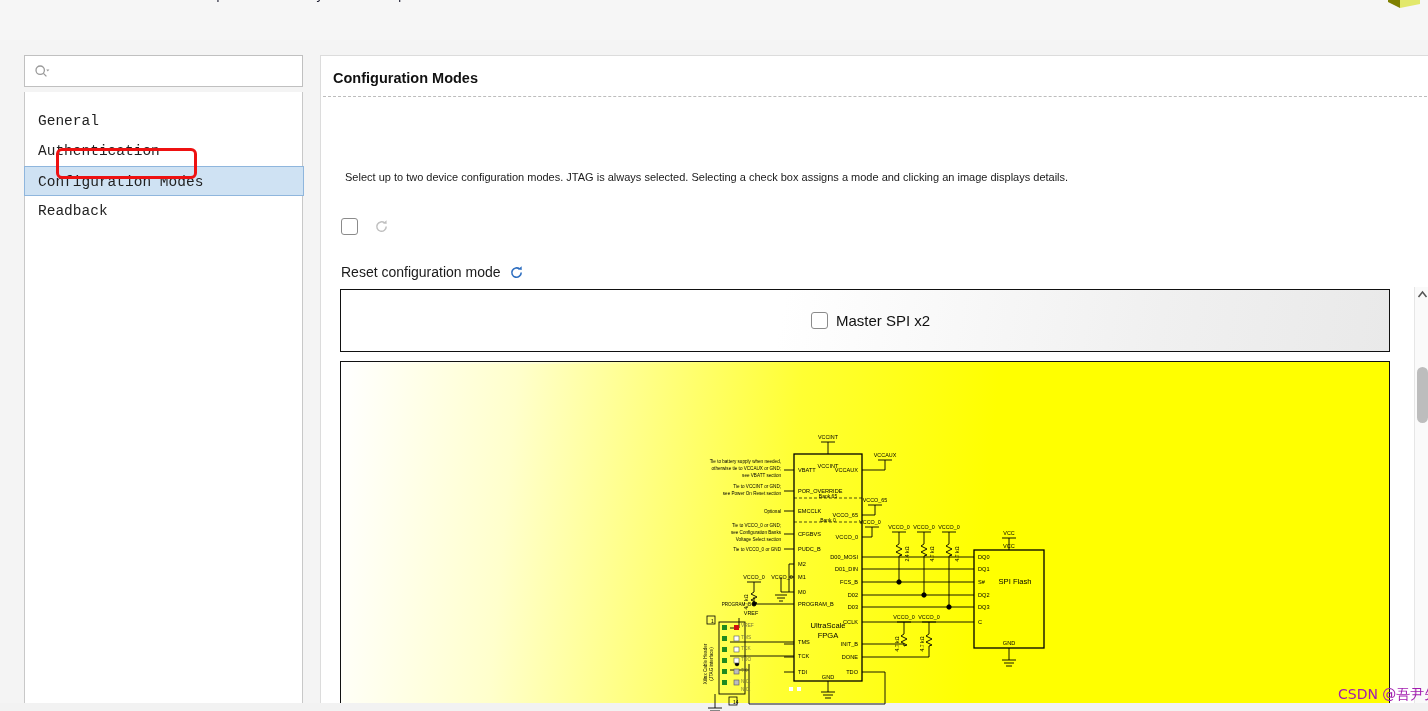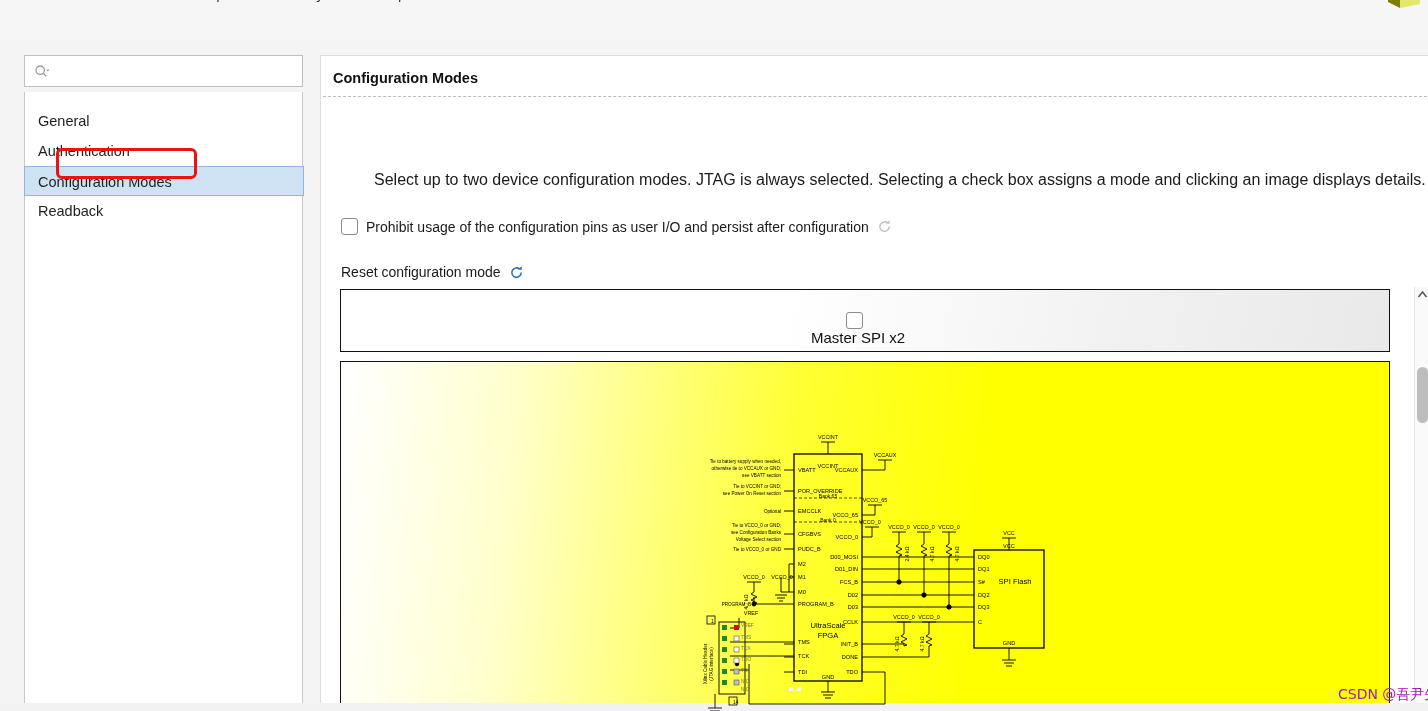--- a/index.html
+++ b/index.html
@@ -30,20 +30,21 @@
   }
   .nav-list {
     position:absolute; left:0; top:37px; width:279px; height:618px;
     box-sizing:border-box; border:1px solid #c8c8c8; border-top:none;
     background:#ffffff;
   }
   .nav-item {
     height:30px; line-height:30px; padding-left:13px;
     font-size:14.5px; color:#1f1f1f; box-sizing:border-box;
     white-space:nowrap;
+    font-family:Liberation Mono, monospace;
   }
   .nav-item.selected {
     background:#cfe2f3; border:1px solid #8fb6dd;
     margin-left:-1px; width:280px;
   }
   .nav-item.first { margin-top:14px; }
 
   
   .redbox-nav {
     position:absolute; left:32px; top:93px; width:141px; height:31px;
@@ -59,21 +60,21 @@
   .panel-title {
     position:absolute; left:12px; top:14px;
     font-size:14.5px; font-weight:bold; color:#111;
   }
   .title-sep {
     position:absolute; left:2px; top:40px; width:1104px; height:0;
     border-top:1px dashed #bdbdbd;
   }
   .descr {
     position:absolute; left:24px; top:115px;
-    font-size:16px; color:#1a1a1a; white-space:nowrap;margin-left:29px;
+    font-size:11px; color:#1a1a1a; white-space:nowrap;
   }
 
   .prohibit-row { position:absolute; left:20px; top:162px; display:flex; align-items:center; }
   .reset-row    { position:absolute; left:20px; top:208px; display:flex; align-items:flex-end; }
   .row-label { font-size:14px; color:#1a1a1a; white-space:nowrap; }
 
   .cb {
     width:17px; height:17px; box-sizing:border-box;
     border:1px solid #8b8b8b; border-radius:3px; background:#fff;
     display:inline-block; position:relative; margin-right:8px; flex:0 0 auto;
@@ -96,21 +97,21 @@
     background:linear-gradient(95deg,#ffffff 0%,#fdfdd8 18%,#ffff2a 44%,#ffff00 62%,#ffff00 100%);
   }
   .card-x4-inner {
     position:absolute; left:2px; top:2px; right:2px; bottom:2px;
     background:linear-gradient(95deg,#ffffff 0%,#ffffcc 16%,#ffff33 42%,#ffff00 60%,#ffff00 100%);
   }
   .card-cb-row {
     position:absolute; display:flex; align-items:center; z-index:6;
   }
   .card-cb-row .label { font-size:15px; color:#111; white-space:nowrap; }
-  .row-x2 { left:470px; top:22px;flex-direction:column; }
+  .row-x2 { left:470px; top:22px; }
 
   .schematic { position:absolute; left:348px; top:70px; z-index:4; }
 
   
   .vscroll {
     position:absolute; left:1093px; top:231px; width:15px; height:470px;
     background:#fafafa; border-left:1px solid #e6e6e6;
   }
   .vscroll-up { position:absolute; left:0; top:0; width:15px; height:16px; }
   .vscroll-thumb {
@@ -168,21 +169,20 @@
     <div class="redbox-nav"></div>
   </div>
 
   <div class="right-col">
     <div class="panel-title">Configuration Modes</div>
     <div class="title-sep"></div>
     <div class="descr">Select up to two device configuration modes. JTAG is always selected. Selecting a check box assigns a mode and clicking an image displays details.</div>
 
     <div class="prohibit-row">
       <span class="cb"></span>
-      <span class="row-label">Prohibit usage of the configuration pins as user I/O and persist after configuration</span>
       <svg class="refresh-ico" viewBox="0 0 16 16">
         <path d="M13 8a5 5 0 1 1-1.6-3.6" fill="none" stroke="#c0c0c0" stroke-width="1.6"></path>
         <polygon points="13.4,1.4 13.4,5.4 9.6,4.6" fill="#c0c0c0"></polygon>
       </svg>
     </div>
 
     <div class="reset-row">
       <span class="row-label">Reset configuration mode</span>
       <svg class="refresh-ico" viewBox="0 0 16 16">
         <path d="M13 8a5 5 0 1 1-1.6-3.6" fill="none" stroke="#2f6fc0" stroke-width="1.7"></path>

